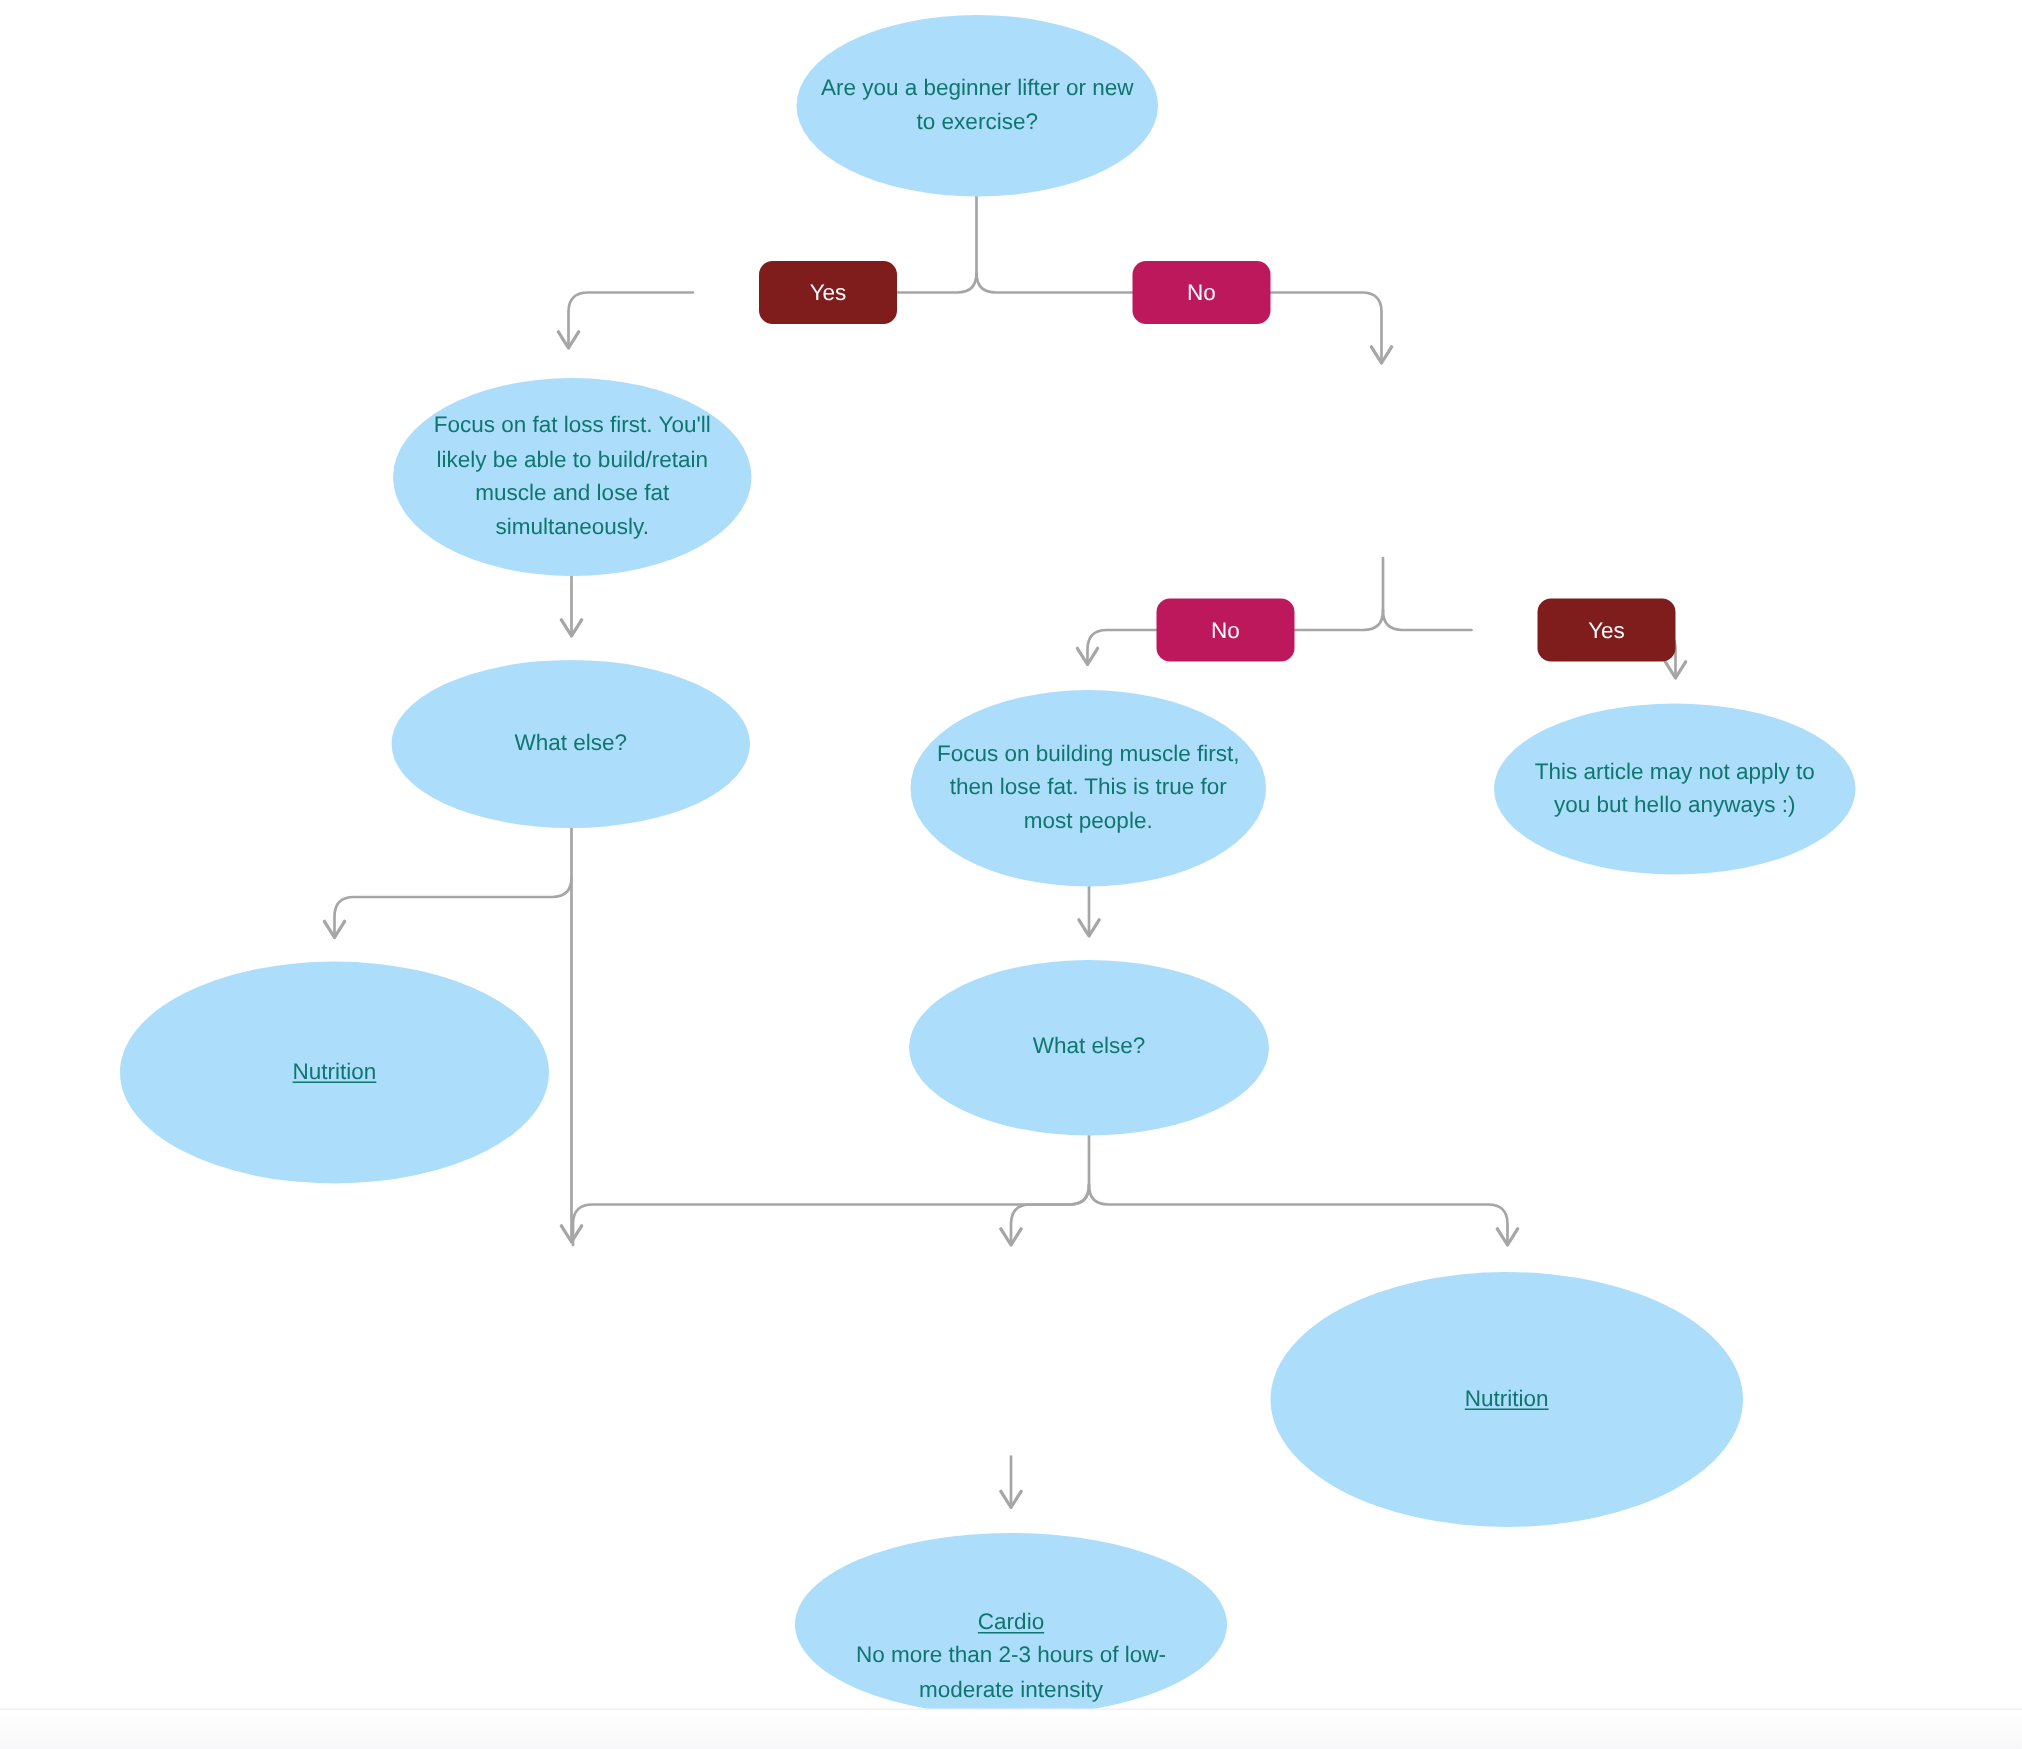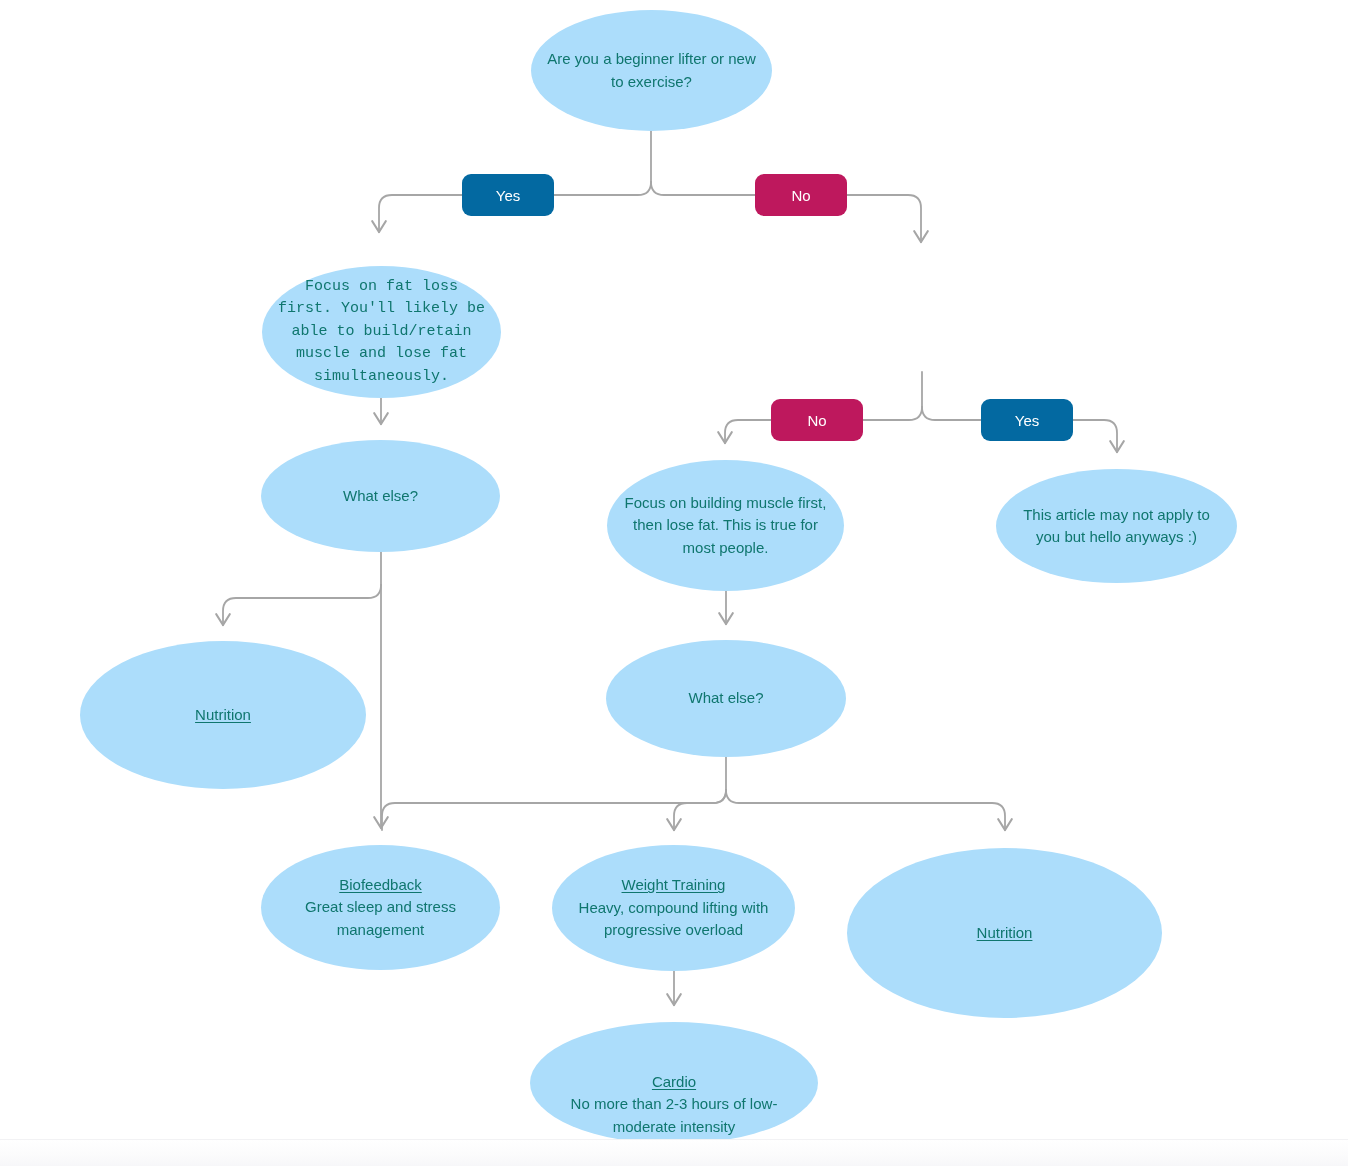--- a/index.html
+++ b/index.html
@@ -54,21 +54,21 @@
   .ellipse .body {
     display: block;
   }
   .pill {
     border-radius: 9px;
     color: #ffffff;
     font-size: 15px;
     font-weight: 400;
     height: 42px;
   }
-  .pill.yes { background: #0369a1; }
+  .pill.yes { background: #7f1d1d; margin-left: 44px; }
   .pill.no  { background: #be185d; }
   .bottom-strip {
     position: absolute;
     left: 0;
     bottom: 0;
     width: 1348px;
     height: 26px;
     background: linear-gradient(to bottom, #ffffff 0%, #fbfbfc 60%, #f7f7f9 100%);
     border-top: 1px solid #f2f2f4;
   }
@@ -125,21 +125,21 @@
       <path d="M 674 971 L 674 1005" marker-end="url(#arrow)"></path>
     </g>
   </svg>
 
   <div class="node ellipse" style="left:531px; top:10px; width:241px; height:121px;">
     <span class="txt">
       <span class="body">Are you a beginner lifter or new to exercise?</span>
     </span>
   </div>
 
-  <div class="node ellipse" style="left:262px; top:266px; width:239px; height:132px;font-family:Liberation Mono, monospace;">
+  <div class="node ellipse" style="left:262px; top:252px; width:239px; height:132px;">
     <span class="txt">
       <span class="body">Focus on fat loss first. You'll likely be able to build/retain muscle and lose fat simultaneously.</span>
     </span>
   </div>
 
 
   <div class="node ellipse" style="left:996px; top:469px; width:241px; height:114px;">
     <span class="txt">
       <span class="body">This article may not apply to you but hello anyways :)</span>
     </span>
@@ -162,33 +162,21 @@
       <span class="body">What else?</span>
     </span>
   </div>
 
   <div class="node ellipse" style="left:80px; top:641px; width:286px; height:148px;">
     <span class="txt">
       <span class="heading">Nutrition</span>
     </span>
   </div>
 
-  <div class="node ellipse" style="left:261px; top:845px; width:239px; height:125px;">
-    <span class="txt">
-      <span class="heading">Biofeedback</span>
-      <span class="body">Great sleep and stress management</span>
-    </span>
-  </div>
-
-  <div class="node ellipse" style="left:552px; top:845px; width:243px; height:126px;">
-    <span class="txt">
-      <span class="heading">Weight Training</span>
-      <span class="body">Heavy, compound lifting with progressive overload</span>
-    </span>
-  </div>
+
 
   <div class="node ellipse" style="left:847px; top:848px; width:315px; height:170px;">
     <span class="txt">
       <span class="heading">Nutrition</span>
     </span>
   </div>
 
   <div class="node ellipse" style="left:530px; top:1022px; width:288px; height:122px;align-items:flex-end;">
     <span class="txt">
       <span class="heading">Cardio</span>

